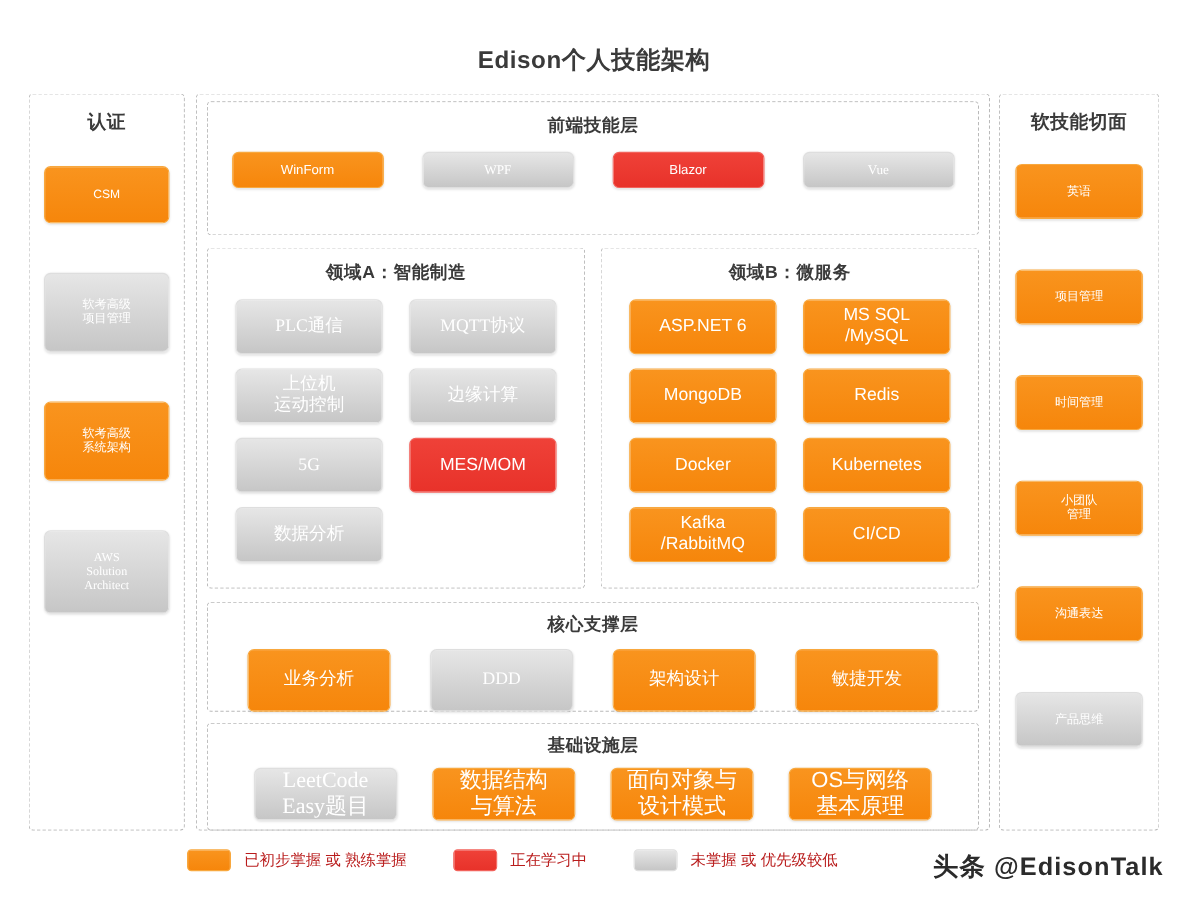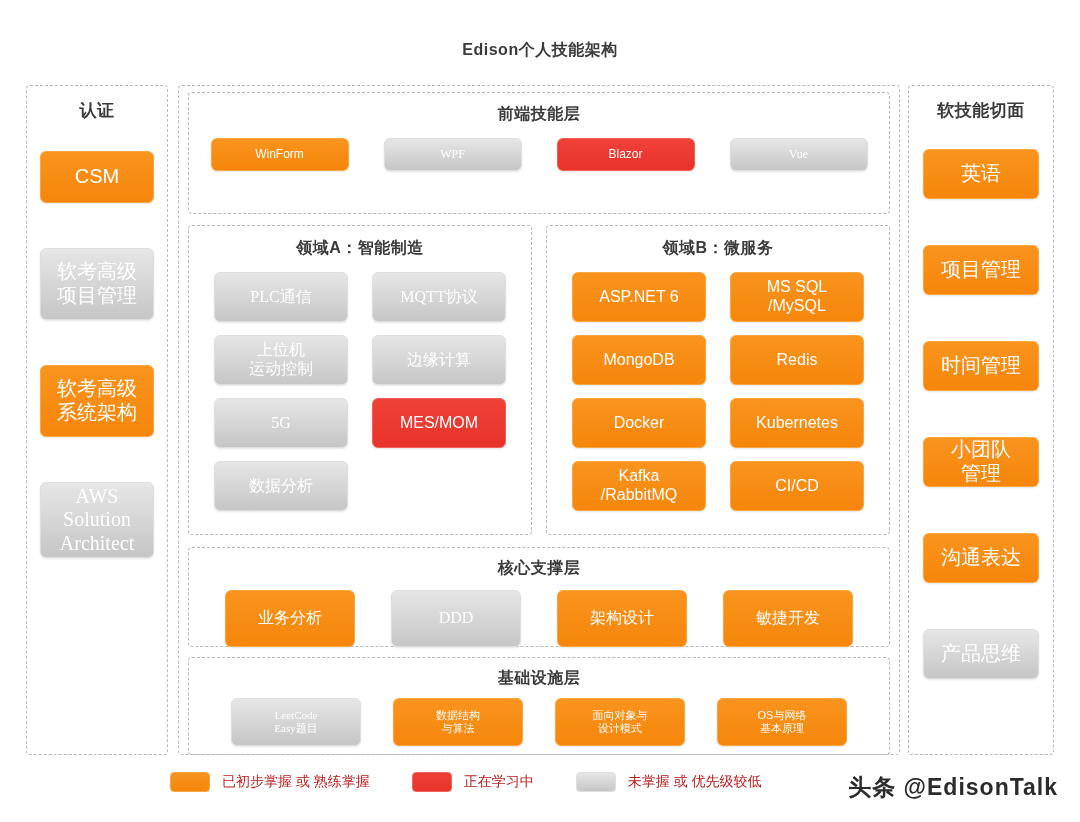--- a/index.html
+++ b/index.html
@@ -18,21 +18,21 @@
     background: #fff;
   }
 
   
   .page-title {
     position: absolute;
     top: 40px;
     left: 0;
     width: 1080px;
     text-align: center;
-    font-size: 16px;
+    font-size: 22px;
     font-weight: bold;
     color: #3a3a3a;
     letter-spacing: 0.5px;
   }
 
   
   .col-cert {
     position: absolute;
     left: 26px;
     top: 85px;
@@ -188,36 +188,36 @@
   }
   .infra-row {
     display: flex;
     justify-content: center;
     gap: 32px;
     margin-top: 9px;
   }
   .infra-row .chip {
     width: 130px;
     height: 48px;
-    font-size: 11px;
+    font-size: 20px;
   }
 
   
   .side-list {
     display: flex;
     flex-direction: column;
     align-items: center;
     gap: 46px;
     margin-top: 28px;
   }
   .side-list.cert { gap: 45px; margin-top: 29px; }
   .side-list .chip {
     width: 114px;
     height: 52px;
-    font-size: 20px;
+    font-size: 11px;
   }
   .side-list.cert .chip.tall { height: 72px; }
   .side-list.cert .chip.xtall { height: 76px; }
   .side-list.soft { gap: 46px; margin-top: 27px; }
   .side-list.soft .chip { width: 116px; height: 50px; }
 
   
   .legend {
     position: absolute;
     left: 170px;

